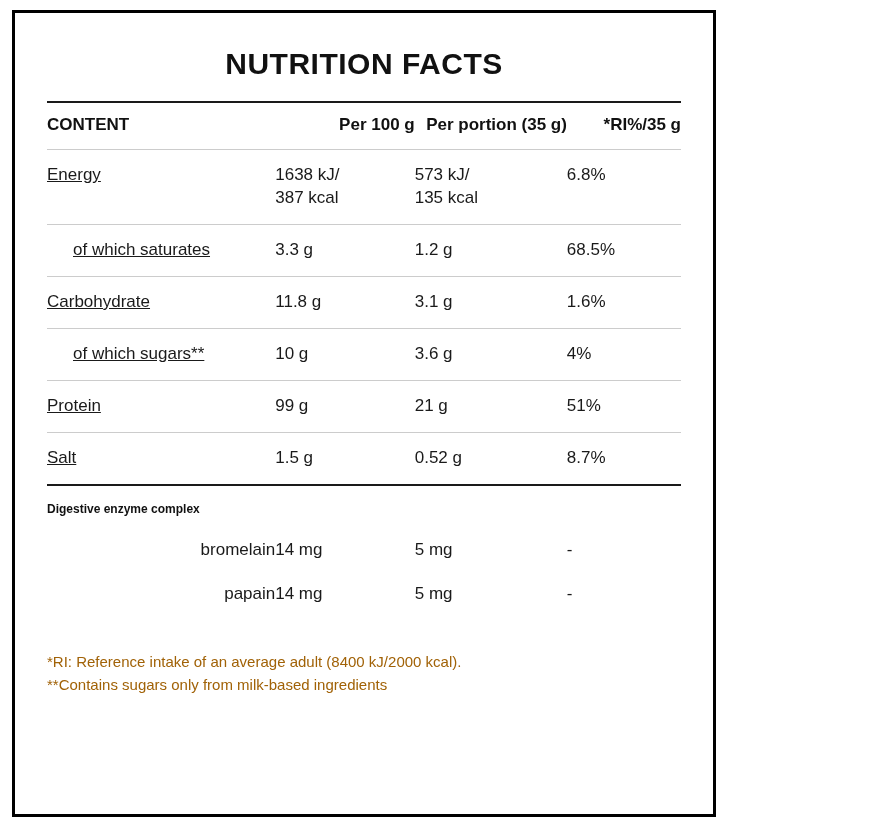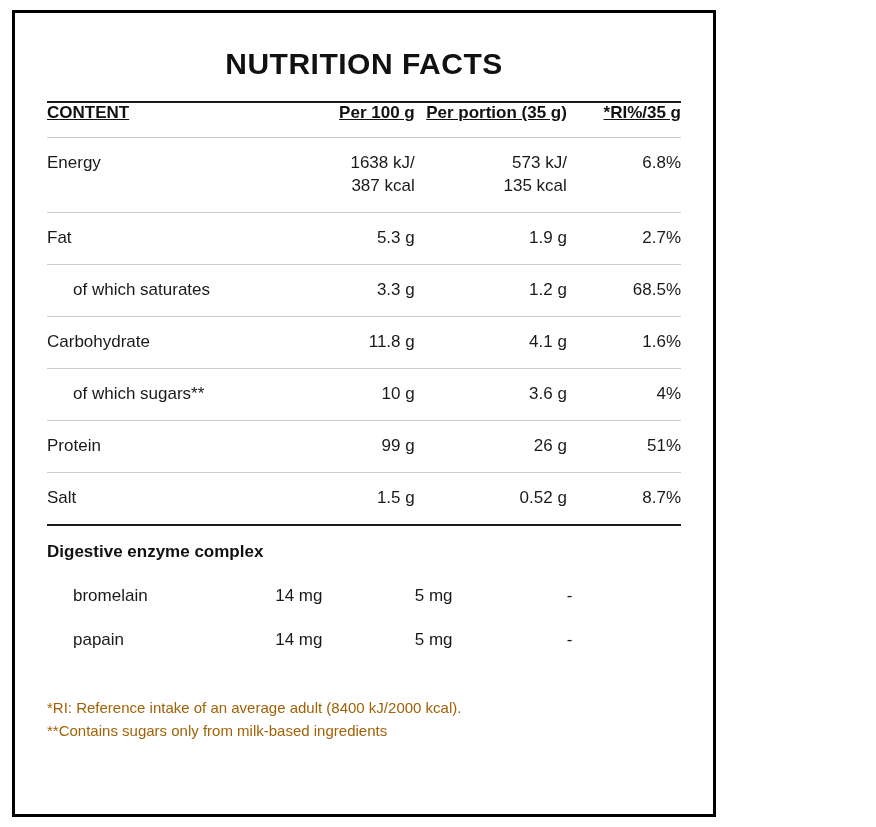--- a/index.html
+++ b/index.html
@@ -52,56 +52,55 @@
     border-top: 2px solid #1a1a1a;
     padding: 0;
     height: 0;
     font-size: 0;
     line-height: 0;
   }
   .head th {
     font-size: 17px;
     font-weight: bold;
     color: #111111;
-    padding: 0 0 14px 0;
+    padding: 12px 0 14px 0;
     vertical-align: bottom;
-    text-decoration: underline;
   }
   .head th.left  { text-align: left; }
   .head th.right { text-align: right; }
 
   tr.data td {
     font-size: 17px;
     color: #1a1a1a;
     padding: 14px 0 14px 0;
     border-top: 1px solid #cccccc;
     vertical-align: top;
     line-height: 1.35;
   }
-  tr.data td.name  { text-align: left; }
-  tr.data td.num   { text-align: right; }
+  tr.data td.name  { text-align: left; text-decoration: underline; }
+  tr.data td.num   { }
   tr.data td.indent { padding-left: 26px; }
   tr.data.first td { border-top: 1px solid #cccccc; }
 
   tr.section td {
-    font-size: 17px;
+    font-size: 12px;
     font-weight: bold;
     color: #111111;
     padding: 16px 0 12px 0;
     border-top: 2px solid #1a1a1a;
     text-align: left;
   }
   tr.enz td {
     font-size: 17px;
     color: #1a1a1a;
     padding: 12px 0 12px 0;
     border-top: none;
     vertical-align: top;
   }
-  tr.enz td.name { text-align: left; padding-left: 26px; }
+  tr.enz td.name { text-align: right; padding-left: 26px; }
   tr.enz td.num  { }
 
   .footnotes {
     margin-top: 34px;
   }
   .footnote {
     font-size: 15px;
     color: #a16207;
     line-height: 1.55;
   }
@@ -139,52 +138,46 @@
             <div>1638 kJ/</div>
             <div>387 kcal</div>
           </td>
           <td class="num">
             <div>573 kJ/</div>
             <div>135 kcal</div>
           </td>
           <td class="num">6.8%</td>
         </tr>
 
-        <tr class="data">
-          <td class="name">Fat</td>
-          <td class="num">5.3 g</td>
-          <td class="num">1.9 g</td>
-          <td class="num">2.7%</td>
-        </tr>
 
         <tr class="data">
           <td class="name indent">of which saturates</td>
           <td class="num">3.3 g</td>
           <td class="num">1.2 g</td>
           <td class="num">68.5%</td>
         </tr>
 
         <tr class="data">
           <td class="name">Carbohydrate</td>
           <td class="num">11.8 g</td>
-          <td class="num">4.1 g</td>
+          <td class="num">3.1 g</td>
           <td class="num">1.6%</td>
         </tr>
 
         <tr class="data">
           <td class="name indent">of which sugars**</td>
           <td class="num">10 g</td>
           <td class="num">3.6 g</td>
           <td class="num">4%</td>
         </tr>
 
         <tr class="data">
           <td class="name">Protein</td>
           <td class="num">99 g</td>
-          <td class="num">26 g</td>
+          <td class="num">21 g</td>
           <td class="num">51%</td>
         </tr>
 
         <tr class="data">
           <td class="name">Salt</td>
           <td class="num">1.5 g</td>
           <td class="num">0.52 g</td>
           <td class="num">8.7%</td>
         </tr>
 

